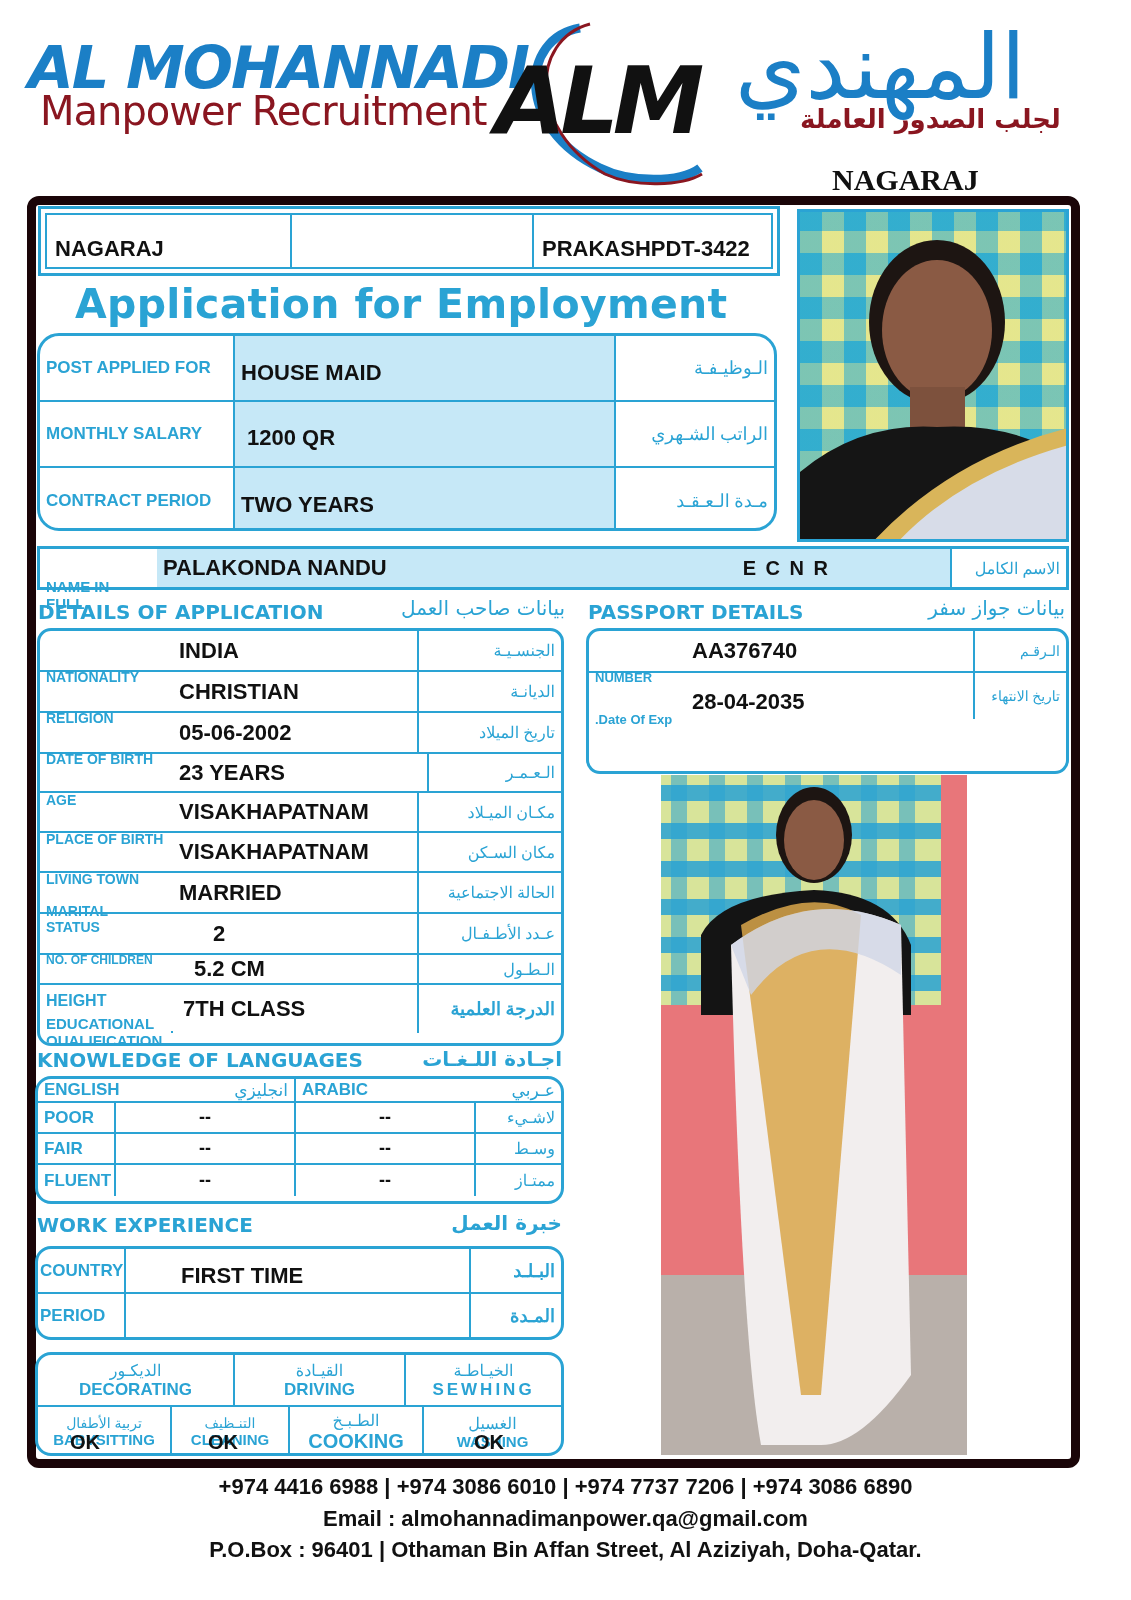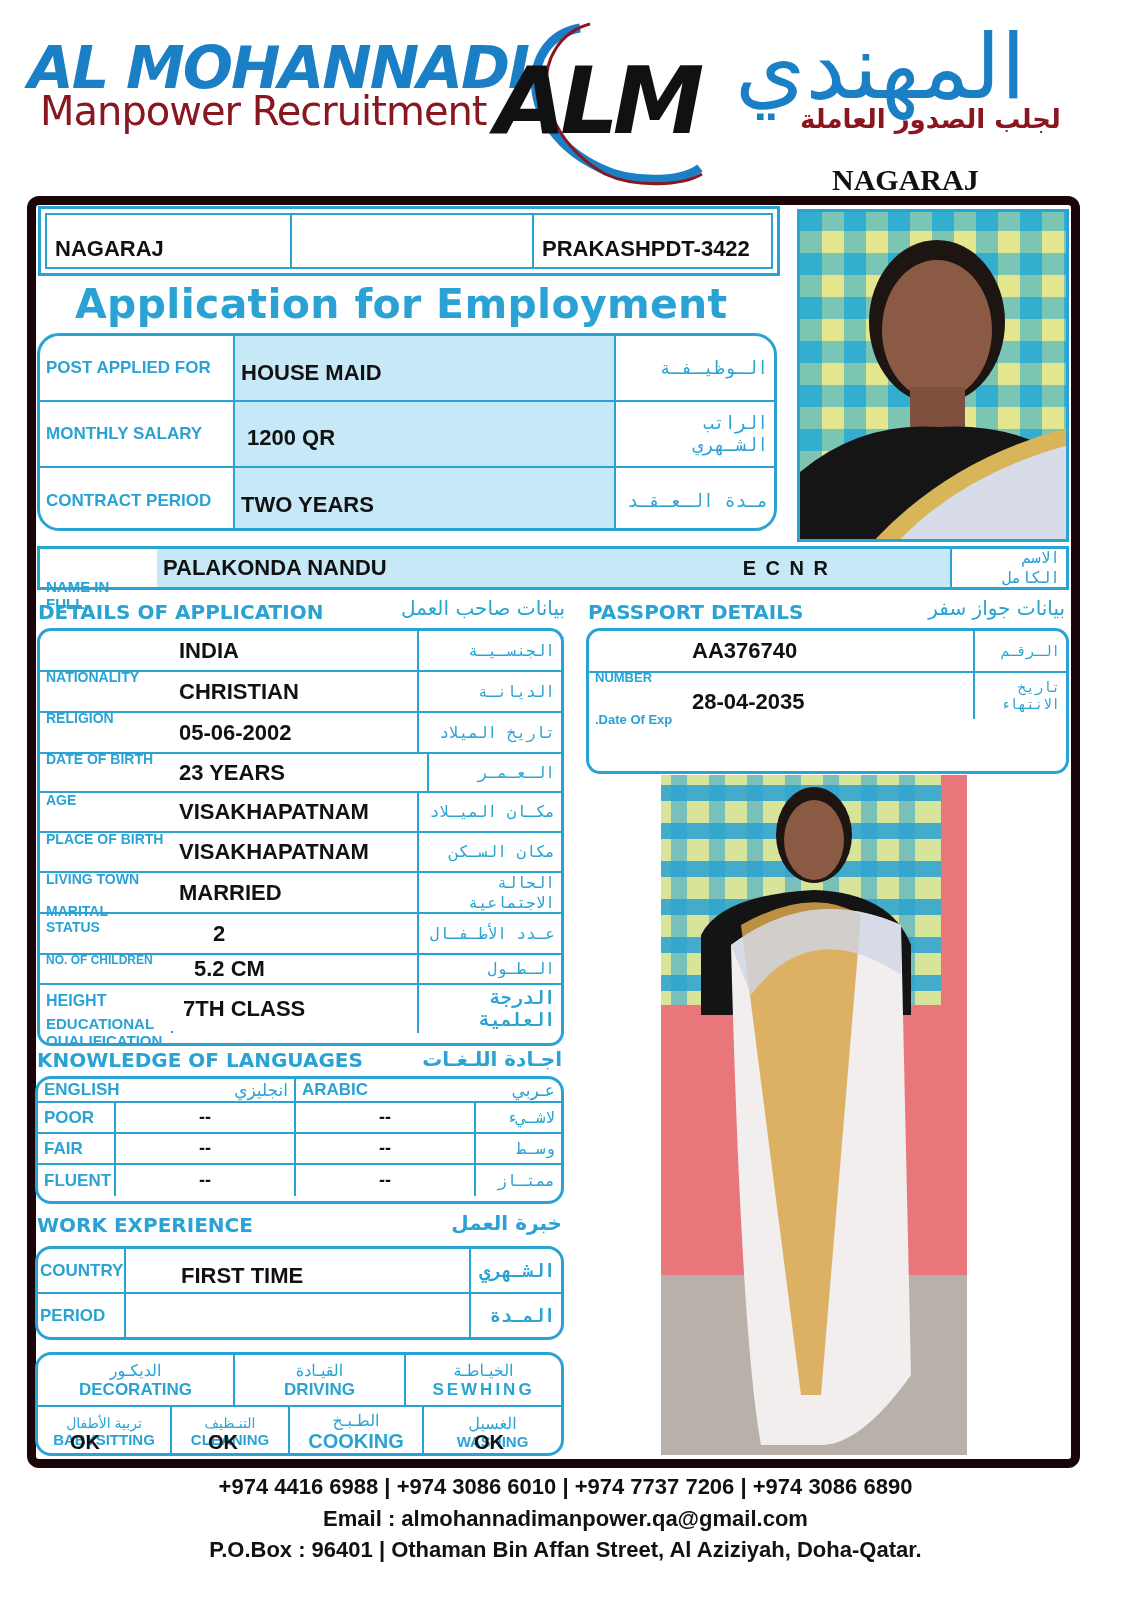--- a/index.html
+++ b/index.html
@@ -29,21 +29,21 @@
 
   
   .tbl { border: 3px solid var(--blue); border-radius: 22px; overflow: hidden; background: #fff; }
   .row { display: flex; border-bottom: 2px solid var(--blue); }
   .row:last-child { border-bottom: none; }
   .c { border-right: 2px solid var(--blue); display: flex; align-items: center; padding: 0 6px; }
   .c:last-child { border-right: none; }
   .lbl { color: var(--blue); font-weight: bold; font-size: 17px; }
   .lbl-sm { color: var(--blue); font-weight: bold; font-size: 14px; margin-top: 46px; }
   .val { color: var(--txt); font-weight: bold; font-size: 22px; }
-  .ar { color: var(--blue); font-size: 18px; direction: rtl; justify-content: flex-start; font-family: Liberation Mono, monospace; }
+  .ar { color: var(--blue); font-size: 18px; direction: rtl; justify-content: flex-start; font-family: Liberation Serif, serif; }
   .fill { background: var(--lblue); }
 
   .sec-title { color: var(--blue); font-weight: bold; font-size: 20px; font-family: "DejaVu Sans", sans-serif; }
   .sec-ar { color: var(--blue); font-size: 20px; direction: rtl; font-family: "DejaVu Sans", sans-serif; }
 
   
   .photo1 { left: 797px; top: 209px; width: 272px; height: 333px; border: 3px solid var(--blue); overflow: hidden; }
   .photo2 { left: 661px; top: 775px; width: 306px; height: 680px; overflow: hidden; }
   .checker { width: 100%; height: 100%;
     background:
@@ -263,21 +263,21 @@
   </div>
 </div>
 
 <div class="abs sec-title" style="left:37px;top:1213px">WORK EXPERIENCE</div>
 <div class="abs sec-ar" style="left:400px;top:1211px;width:162px;text-align:right;font-weight:bold">خبرة العمل</div>
 
 <div class="abs tbl" style="left:35px;top:1246px;width:529px;height:94px;border-radius:16px">
   <div class="row" style="height:45px">
     <div class="c lbl" style="width:88px;padding-left:2px">COUNTRY</div>
     <div class="c val" style="width:345px;padding-left:55px;padding-top:10px">FIRST  TIME</div>
-    <div class="c ar" style="flex:1;font-weight:bold">الشـهري</div>
+    <div class="c ar" style="flex:1;font-weight:bold">البـلـد</div>
   </div>
   <div class="row" style="height:43px">
     <div class="c lbl" style="width:88px;padding-left:2px">PERIOD</div>
     <div class="c val" style="width:345px"></div>
     <div class="c ar" style="flex:1;font-weight:bold">المـدة</div>
   </div>
 </div>
 
 <div class="abs tbl" style="left:35px;top:1352px;width:529px;height:104px;border-radius:16px">
   <div class="row" style="height:52px">

